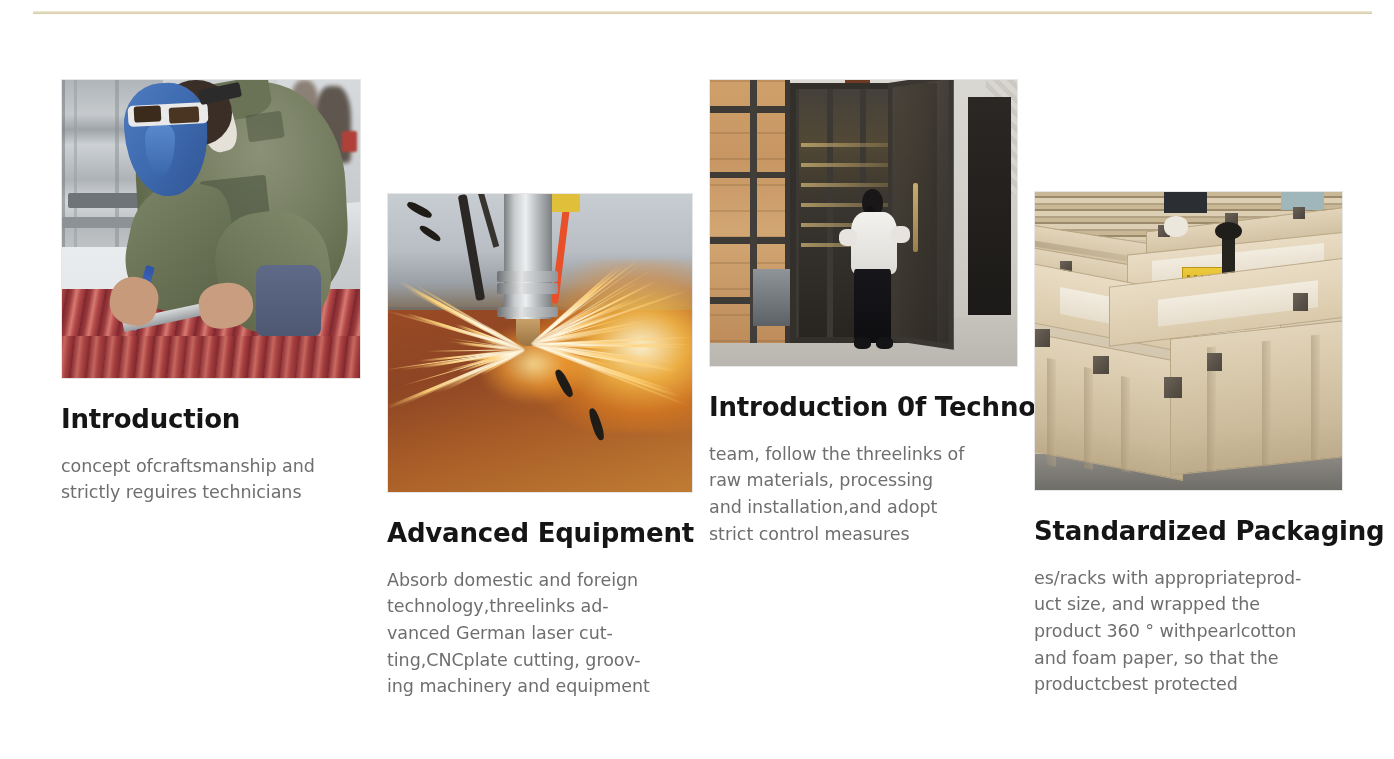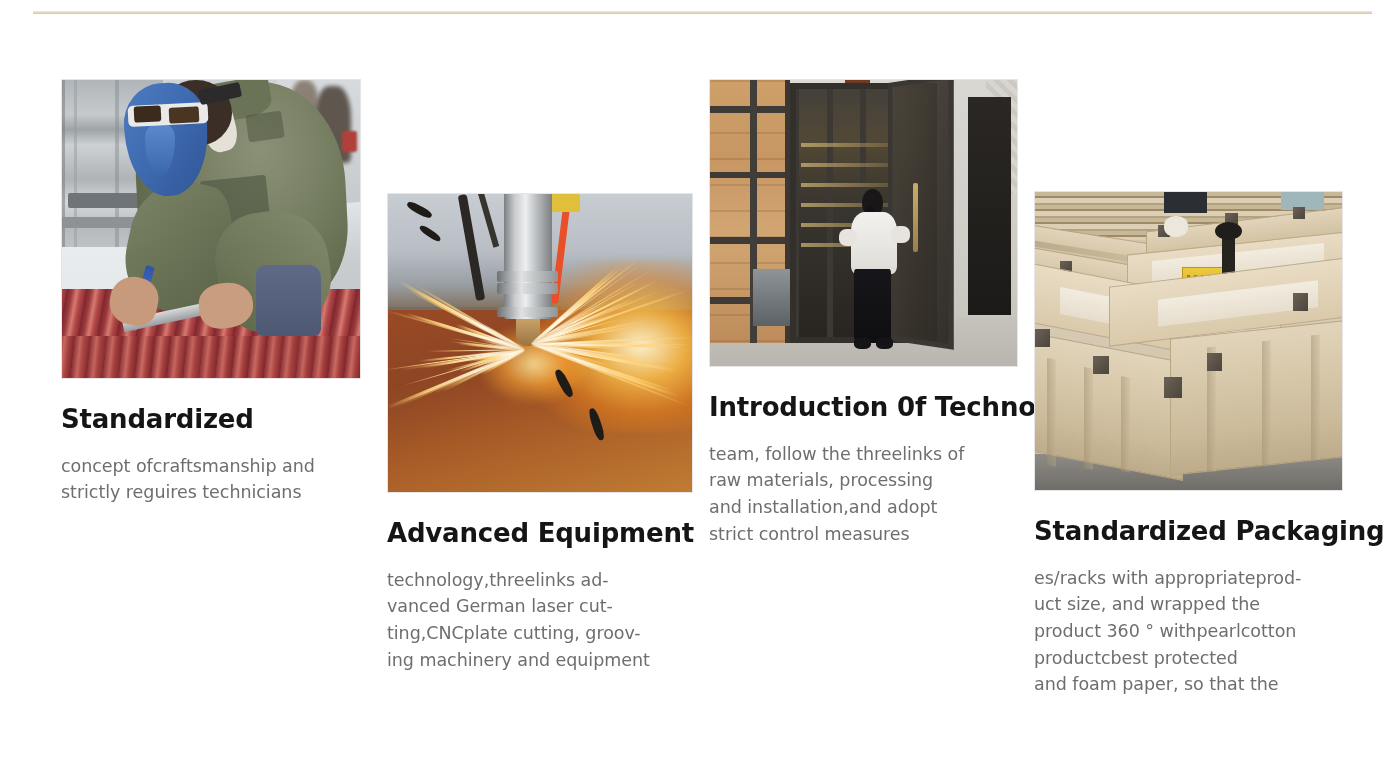--- a/index.html
+++ b/index.html
@@ -526,21 +526,21 @@
       <div class="lens-l"></div>
       <div class="lens-r"></div>
       <div class="strap"></div>
       <div class="pen"></div>
       <div class="ruler"></div>
       <div class="hand-l"></div>
       <div class="hand-r"></div>
       <div class="corrug2"></div>
     </div>
 
-    <div class="card-title">Standardized</div>
+    <div class="card-title">Introduction</div>
     <div class="card-body">
       <span class="ln">concept ofcraftsmanship and</span>
       <span class="ln">strictly reguires technicians</span>
     </div>
   </div>
 
   <div class="card card-2">
 
     <div class="photo ph2">
       <div class="plate-top"></div>
@@ -648,20 +648,21 @@
           <div class="sp" style="left:45%;top:52%;width:35.2%;height:2.2px;opacity:0.95;transform:rotate(174.1deg);"></div>
         </div>
       <div class="chip" style="left:6%;  top:4%;  width:9%;  height:2.6%; transform:rotate(28deg);"></div>
       <div class="chip" style="left:10%; top:12%; width:8%;  height:2.4%; transform:rotate(34deg);"></div>
       <div class="chip" style="left:53%; top:62%; width:10%; height:3%;   transform:rotate(62deg);"></div>
       <div class="chip" style="left:63%; top:76%; width:11%; height:3%;   transform:rotate(72deg);"></div>
     </div>
 
     <div class="card-title">Advanced Equipment</div>
     <div class="card-body">
+      <span class="ln">Absorb domestic and foreign</span>
       <span class="ln">technology,threelinks ad-</span>
       <span class="ln">vanced German laser cut-</span>
       <span class="ln">ting,CNCplate cutting, groov-</span>
       <span class="ln">ing machinery and equipment</span>
     </div>
   </div>
 
   <div class="card card-3">
 
     <div class="photo ph3">
@@ -755,18 +756,18 @@
       <div class="corner" style="left:42%; top:62%; width:6%; height:7%;"></div>
       <div class="corner" style="left:56%; top:54%; width:5%; height:6%;"></div>
       <div class="corner" style="left:84%; top:34%; width:5%; height:6%;"></div>
     </div>
 
     <div class="card-title">Standardized Packaging</div>
     <div class="card-body">
       <span class="ln">es/racks with appropriateprod-</span>
       <span class="ln">uct size, and wrapped the</span>
       <span class="ln">product 360 °   withpearlcotton</span>
+      <span class="ln">and foam paper, so that the</span>
       <span class="ln">productcbest protected</span>
-      <span class="ln">and foam paper, so that the</span>
     </div>
   </div>
 
 </div>
 
 </body></html>

